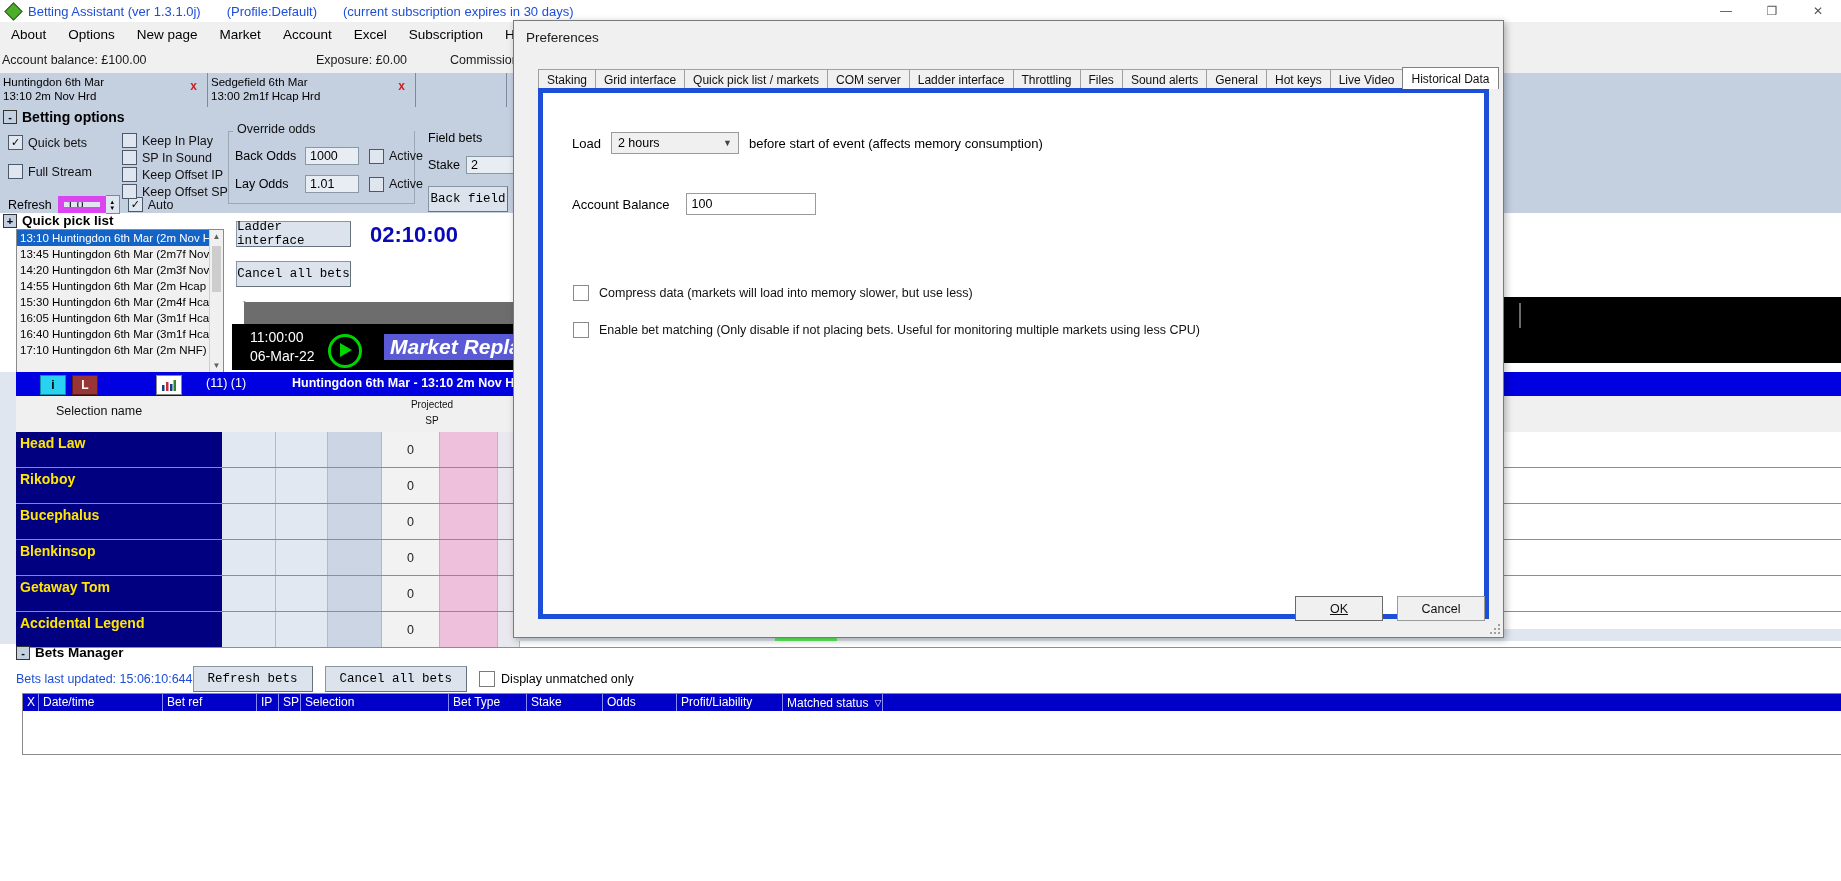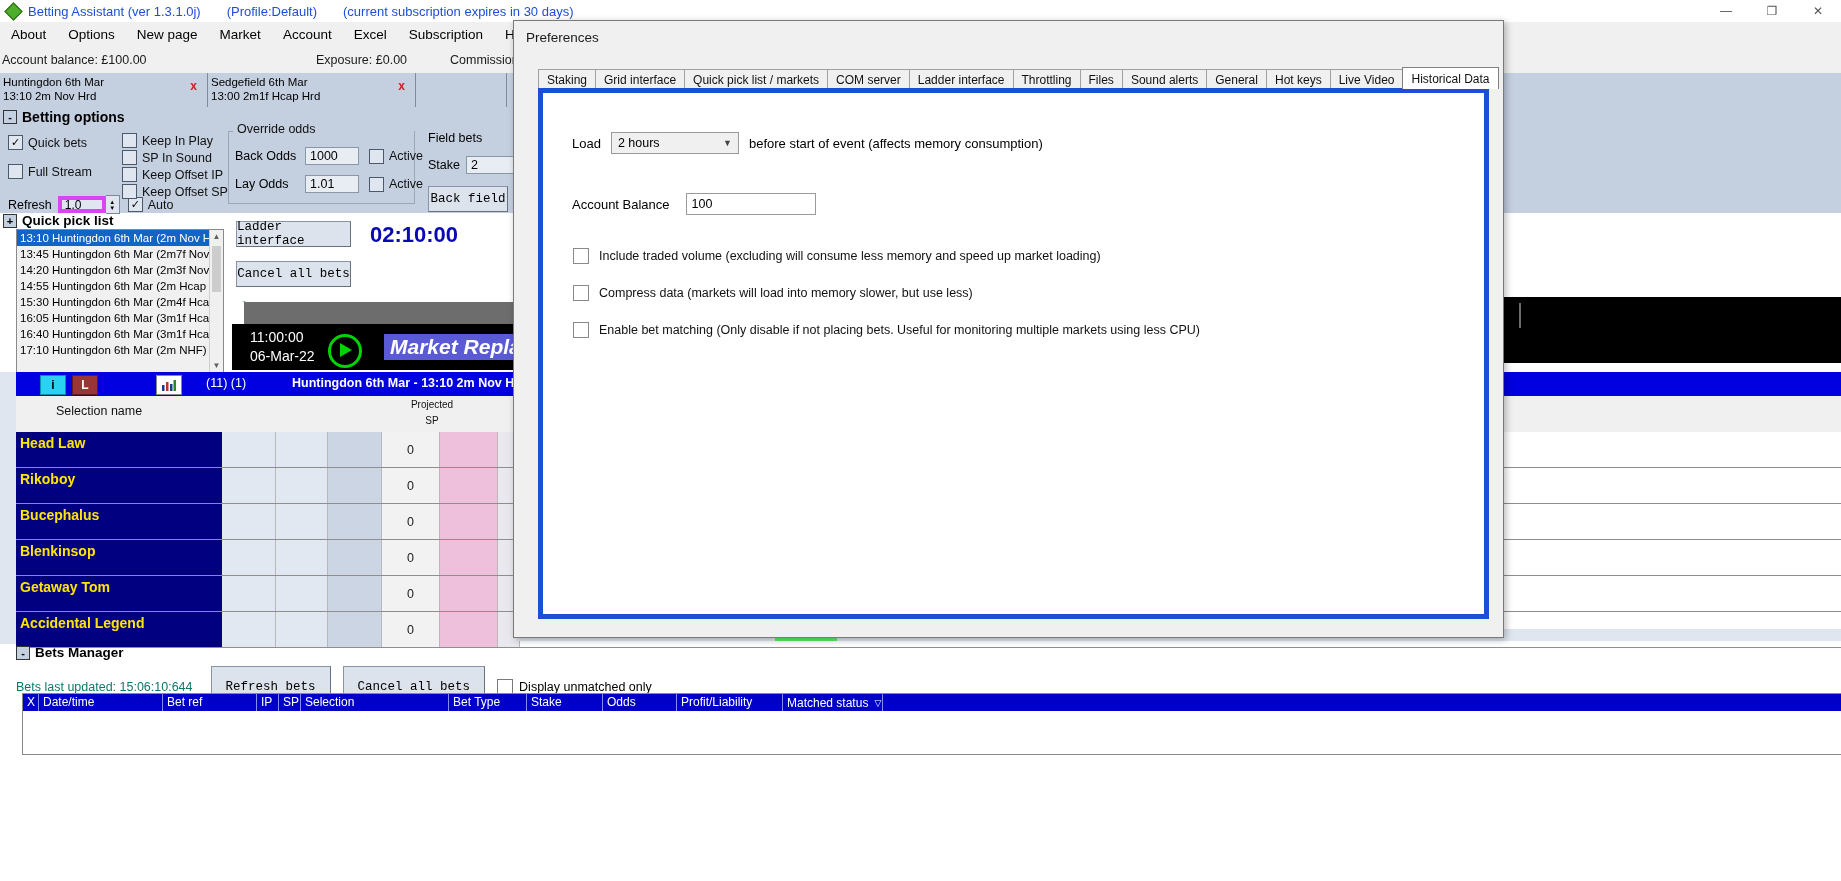--- a/index.html
+++ b/index.html
@@ -76,21 +76,21 @@
   .cb-row { display:flex; align-items:center; font-size:12.5px; color:#111; margin-bottom:2px; }
   .cbx {
     width:13px; height:13px; border:1px solid #4a5a6a; background:#dfe6ef;
     margin-right:5px; display:inline-flex; align-items:center; justify-content:center;
     font-size:11px; line-height:11px; color:#000; flex:none;
   }
   .grp-verify { position:absolute; left:8px; top:28px; }
   .grp-verify .cb-row { margin-bottom:14px; }
   .refresh-row { position:absolute; left:8px; top:88px; display:flex; align-items:center; font-size:12.5px; }
   .spin-input {
-    width:48px; height:17px; border:4px solid #d946ef; background:#dfe6ef;
+    width:48px; height:17px; border:6px solid #d946ef; background:#dfe6ef;
     font-size:12px; padding:0 3px; margin-left:6px; box-sizing:border-box;
     font-family:"Liberation Sans", sans-serif;
   }
   .spin-btns { width:13px; height:17px; border:1px solid #7a8a9a; border-left:none;
                background:#dfe6ef; display:flex; flex-direction:column;
                justify-content:center; align-items:center; font-size:6px; line-height:6px; }
   .grp-keep { position:absolute; left:122px; top:26px; }
   .overrides {
     position:absolute; left:228px; top:24px; width:185px; height:72px;
     border:1px solid #9aa7b5; border-top:none;
@@ -184,22 +184,22 @@
   .gc-d { width:58px; background:#f2f2f2; display:flex; align-items:center; justify-content:center;
           font-size:12.5px; color:#222; }
   .gc-e { width:58px; background:#eec0dc; }
   .gc-f { width:22px; background:#e8e8ee; }
   .gc-rest { flex:1; background:#ffffff; }
 
   
   .bm-header { position:absolute; left:16px; top:645px; display:flex; align-items:center;
                font-size:13.5px; font-weight:bold; color:#000; }
   .bm-row { position:absolute; left:16px; top:666px; display:flex; align-items:center; }
-  .bm-updated { font-size:12.5px; color:#0f766e; margin-right:18px; }
-  .bm-btn { height:24px; padding:8px 14px; margin-right:12px; }
+  .bm-updated { font-size:12.5px; color:#1d4ed8; }
+  .bm-btn { height:24px; padding:0 14px; margin-right:12px; }
   .bm-check { display:flex; align-items:center; font-size:12.5px; }
   .bm-cbx { width:14px; height:14px; border:1px solid #7a7a7a; background:#fff; margin-right:6px; }
   .bm-table {
     position:absolute; left:22px; top:693px; width:1819px; height:60px;
     border:1px solid #8a8a8a; background:#fff;
   }
   .bm-thead { display:flex; height:17px; background:#0000c8; }
   .bm-th { color:#fff; font-size:12px; padding:1px 4px; box-sizing:border-box;
            border-right:1px solid #8a8aff; white-space:nowrap; }
   .bm-sort { color:#fff; font-size:9px; margin-left:6px; }
@@ -589,29 +589,39 @@
           <span class="chev">▼</span>
         </div>
         <span>before start of event (affects memory consumption)</span>
       </div>
 
       <div class="row-bal">
         <span>Account Balance</span>
         <input class="bal-input" value="100" style="">
       </div>
 
-      <label class="chk-row" style="top:155px">
-        <span class="chk-box"></span>
-        <span>Include traded volume (excluding will consume less memory and speed up market loading)</span>
-      </label>
       <label class="chk-row" style="top:192px">
         <span class="chk-box"></span>
         <span>Compress data (markets will load into memory slower, but use less)</span>
       </label>
       <label class="chk-row" style="top:229px">
         <span class="chk-box"></span>
         <span>Enable bet matching (Only disable if not placing bets. Useful for monitoring multiple markets using less CPU)</span>
       </label>
     </div>
 
+    <div class="dlg-foot">
+      <div class="dlg-btn ok">
+        <span class="ok-underline">OK</span>
+      </div>
+      <div class="dlg-btn cancel">Cancel</div>
+      <div class="resize-grip">
+        <span style="right:0;bottom:0"></span>
+          <span style="right:4px;bottom:0"></span>
+          <span style="right:8px;bottom:0"></span>
+        <span style="right:0;bottom:4px"></span>
+          <span style="right:4px;bottom:4px"></span>
+        <span style="right:0;bottom:8px"></span>
+      </div>
+    </div>
   </div>
 
 </div>
 
 </body></html>

